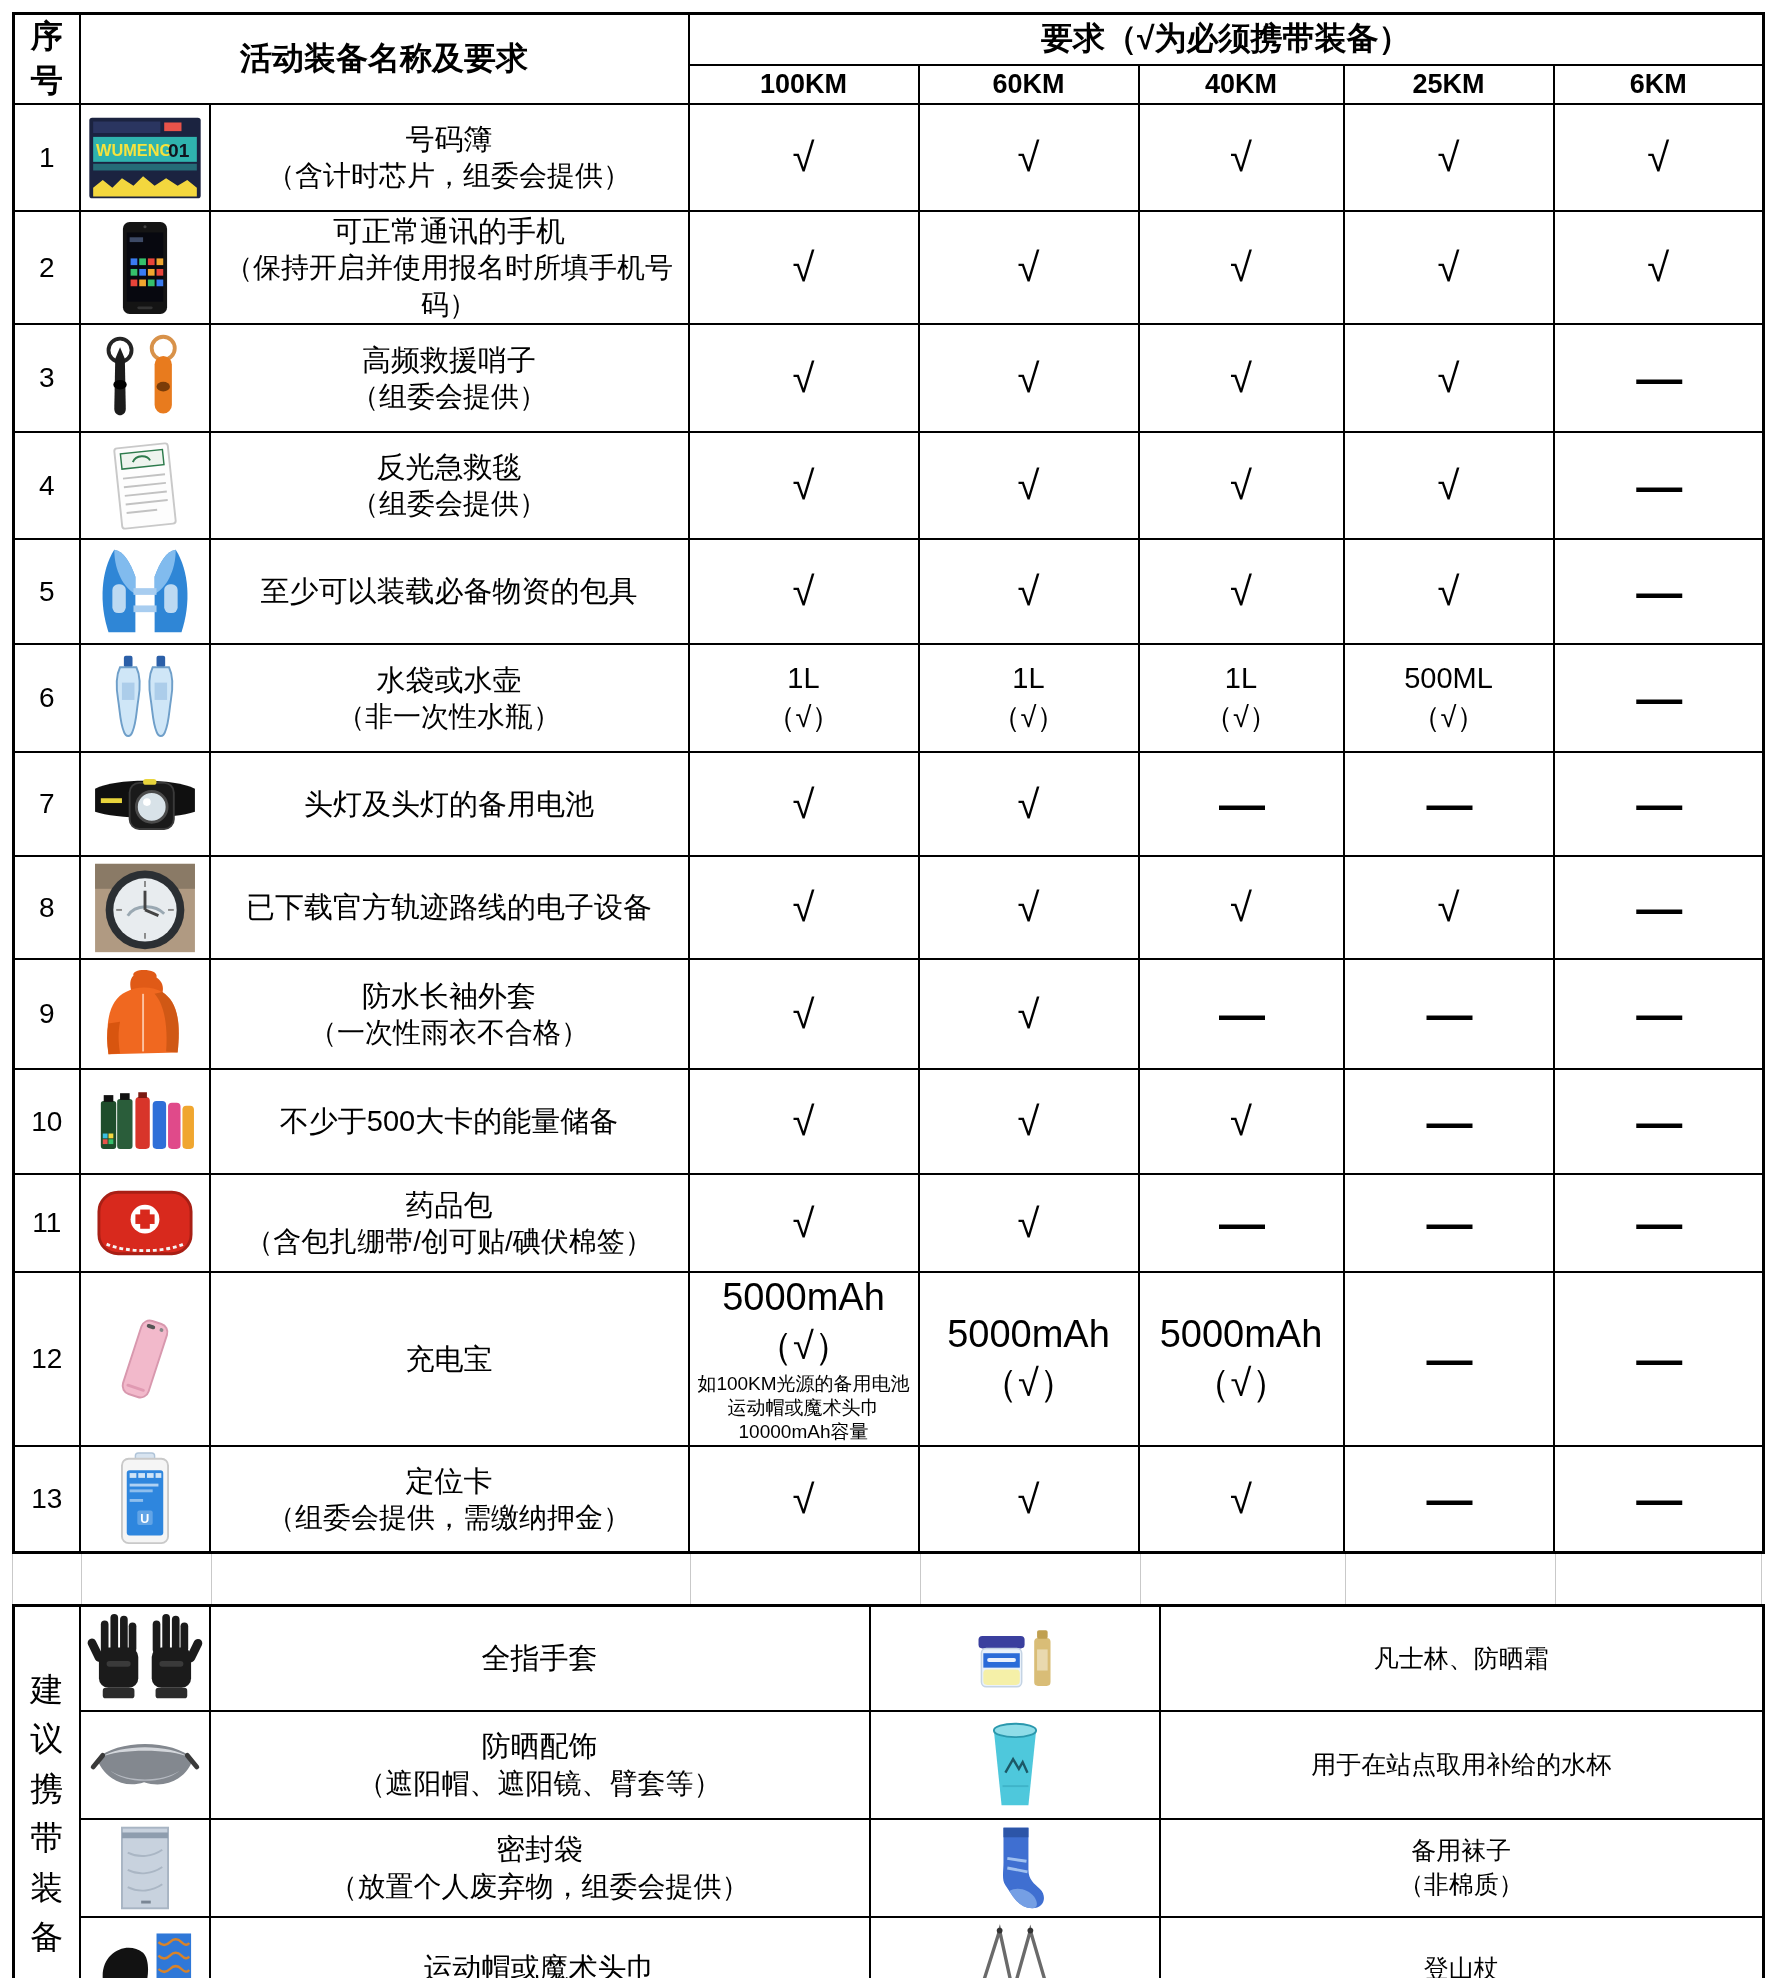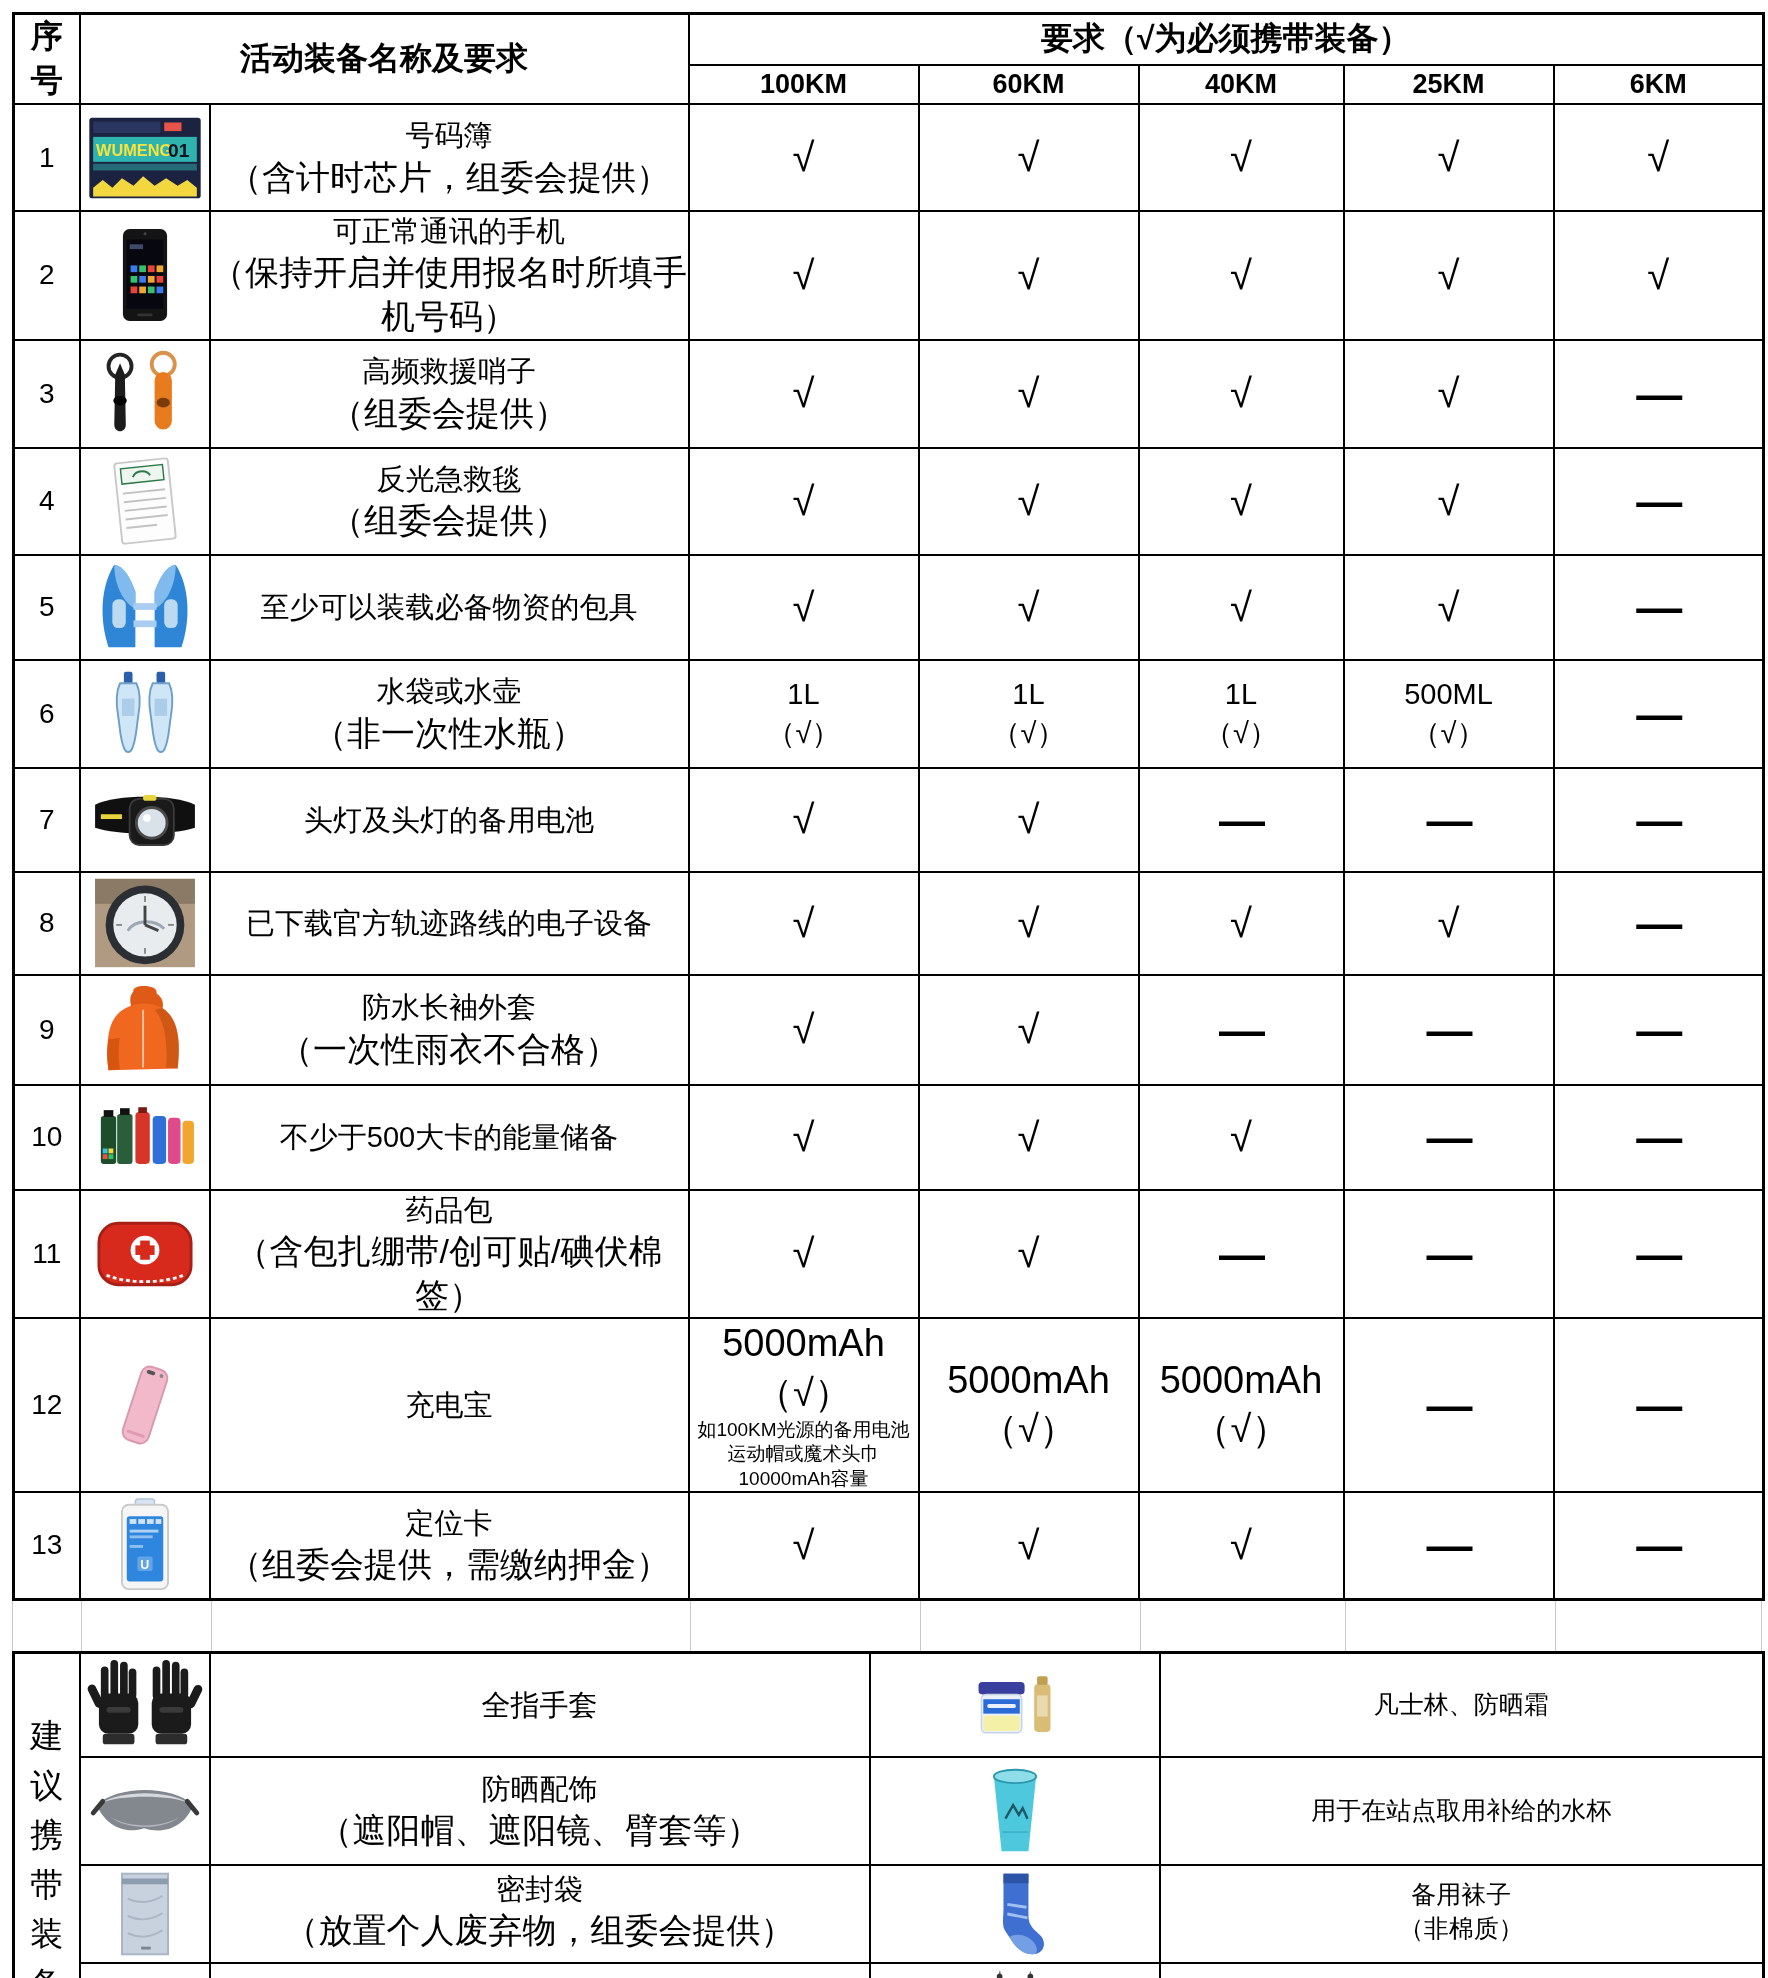--- a/index.html
+++ b/index.html
@@ -7,21 +7,21 @@
   .page{position:relative;padding:12px 0 0 12px;}
   table{border-collapse:collapse;table-layout:fixed;width:1750px;}
   table.main, table.suggest{border:3px solid #000;}
   td,th{border:2px solid #000;padding:0;text-align:center;vertical-align:middle;overflow:hidden;}
   th{font-weight:bold;}
   .hdr-top th{font-size:32px;}
   .hdr-km th{font-size:27px;height:34px;}
   .num-cell{font-size:28px;}
   .img-cell svg{display:block;margin:0 auto;}
   .title-line{font-size:29px;line-height:1.32;}
-  .note-line{font-size:34px;line-height:1.3;}
+  .note-line{font-size:28px;line-height:1.3;}
   .check{font-size:40px;font-weight:normal;}
   .dash{font-size:46px;font-weight:bold;letter-spacing:-2px;}
   .cell-line{font-size:29px;line-height:1.35;}
   .cell-line-big{font-size:38px;line-height:1.3;}
   .cell-small{font-size:19px;line-height:1.28;color:#000;}
   .gap{position:relative;width:1750px;height:50px;}
   .gap .vline{position:absolute;top:0;bottom:0;width:1px;background:#c9c9c9;}
   .suggest-label div{font-size:33px;line-height:1.5;font-weight:normal;}
   .desc-line{font-size:25px;line-height:1.35;}
 </style>
@@ -489,21 +489,21 @@
               <ellipse cx="60" cy="14" rx="22" ry="7" fill="#8fdde8"></ellipse>
               <ellipse cx="60" cy="14" rx="22" ry="7" fill="none" stroke="#2a98ad" stroke-width="2"></ellipse>
               <path d="M50 58 L58 44 L64 54 L68 47 L73 58" stroke="#1c5866" stroke-width="2.5" fill="none"></path>
               <line x1="47" y1="72" x2="74" y2="72" stroke="#2a98ad" stroke-width="2" opacity="0.4"></line>
             </svg>
           </td>
           <td>
             <div class="desc-line">用于在站点取用补给的水杯</div>
           </td>
         </tr>
-        <tr style="height: 87px; font-family: Liberation Mono, monospace;">
+        <tr style="height: 87px;">
           <td class="img-cell">
             <svg xmlns="http://www.w3.org/2000/svg" viewBox="0 0 120 100" width="118" height="96">
               <rect x="36" y="8" width="48" height="84" fill="#c3cedb" opacity="0.9" stroke="#9fadbd" stroke-width="2"></rect>
               <rect x="36" y="13" width="48" height="6" fill="#8e9dae"></rect>
               <path d="M42 34 C54 40 68 38 78 31" stroke="#aab6c4" stroke-width="2" fill="none"></path>
               <path d="M42 52 C54 58 68 56 78 49" stroke="#aab6c4" stroke-width="2" fill="none"></path>
               <path d="M42 70 C54 76 68 74 78 67" stroke="#aab6c4" stroke-width="2" fill="none"></path>
               <rect x="56" y="84" width="10" height="3" fill="#7a8694"></rect>
             </svg>
           </td>

